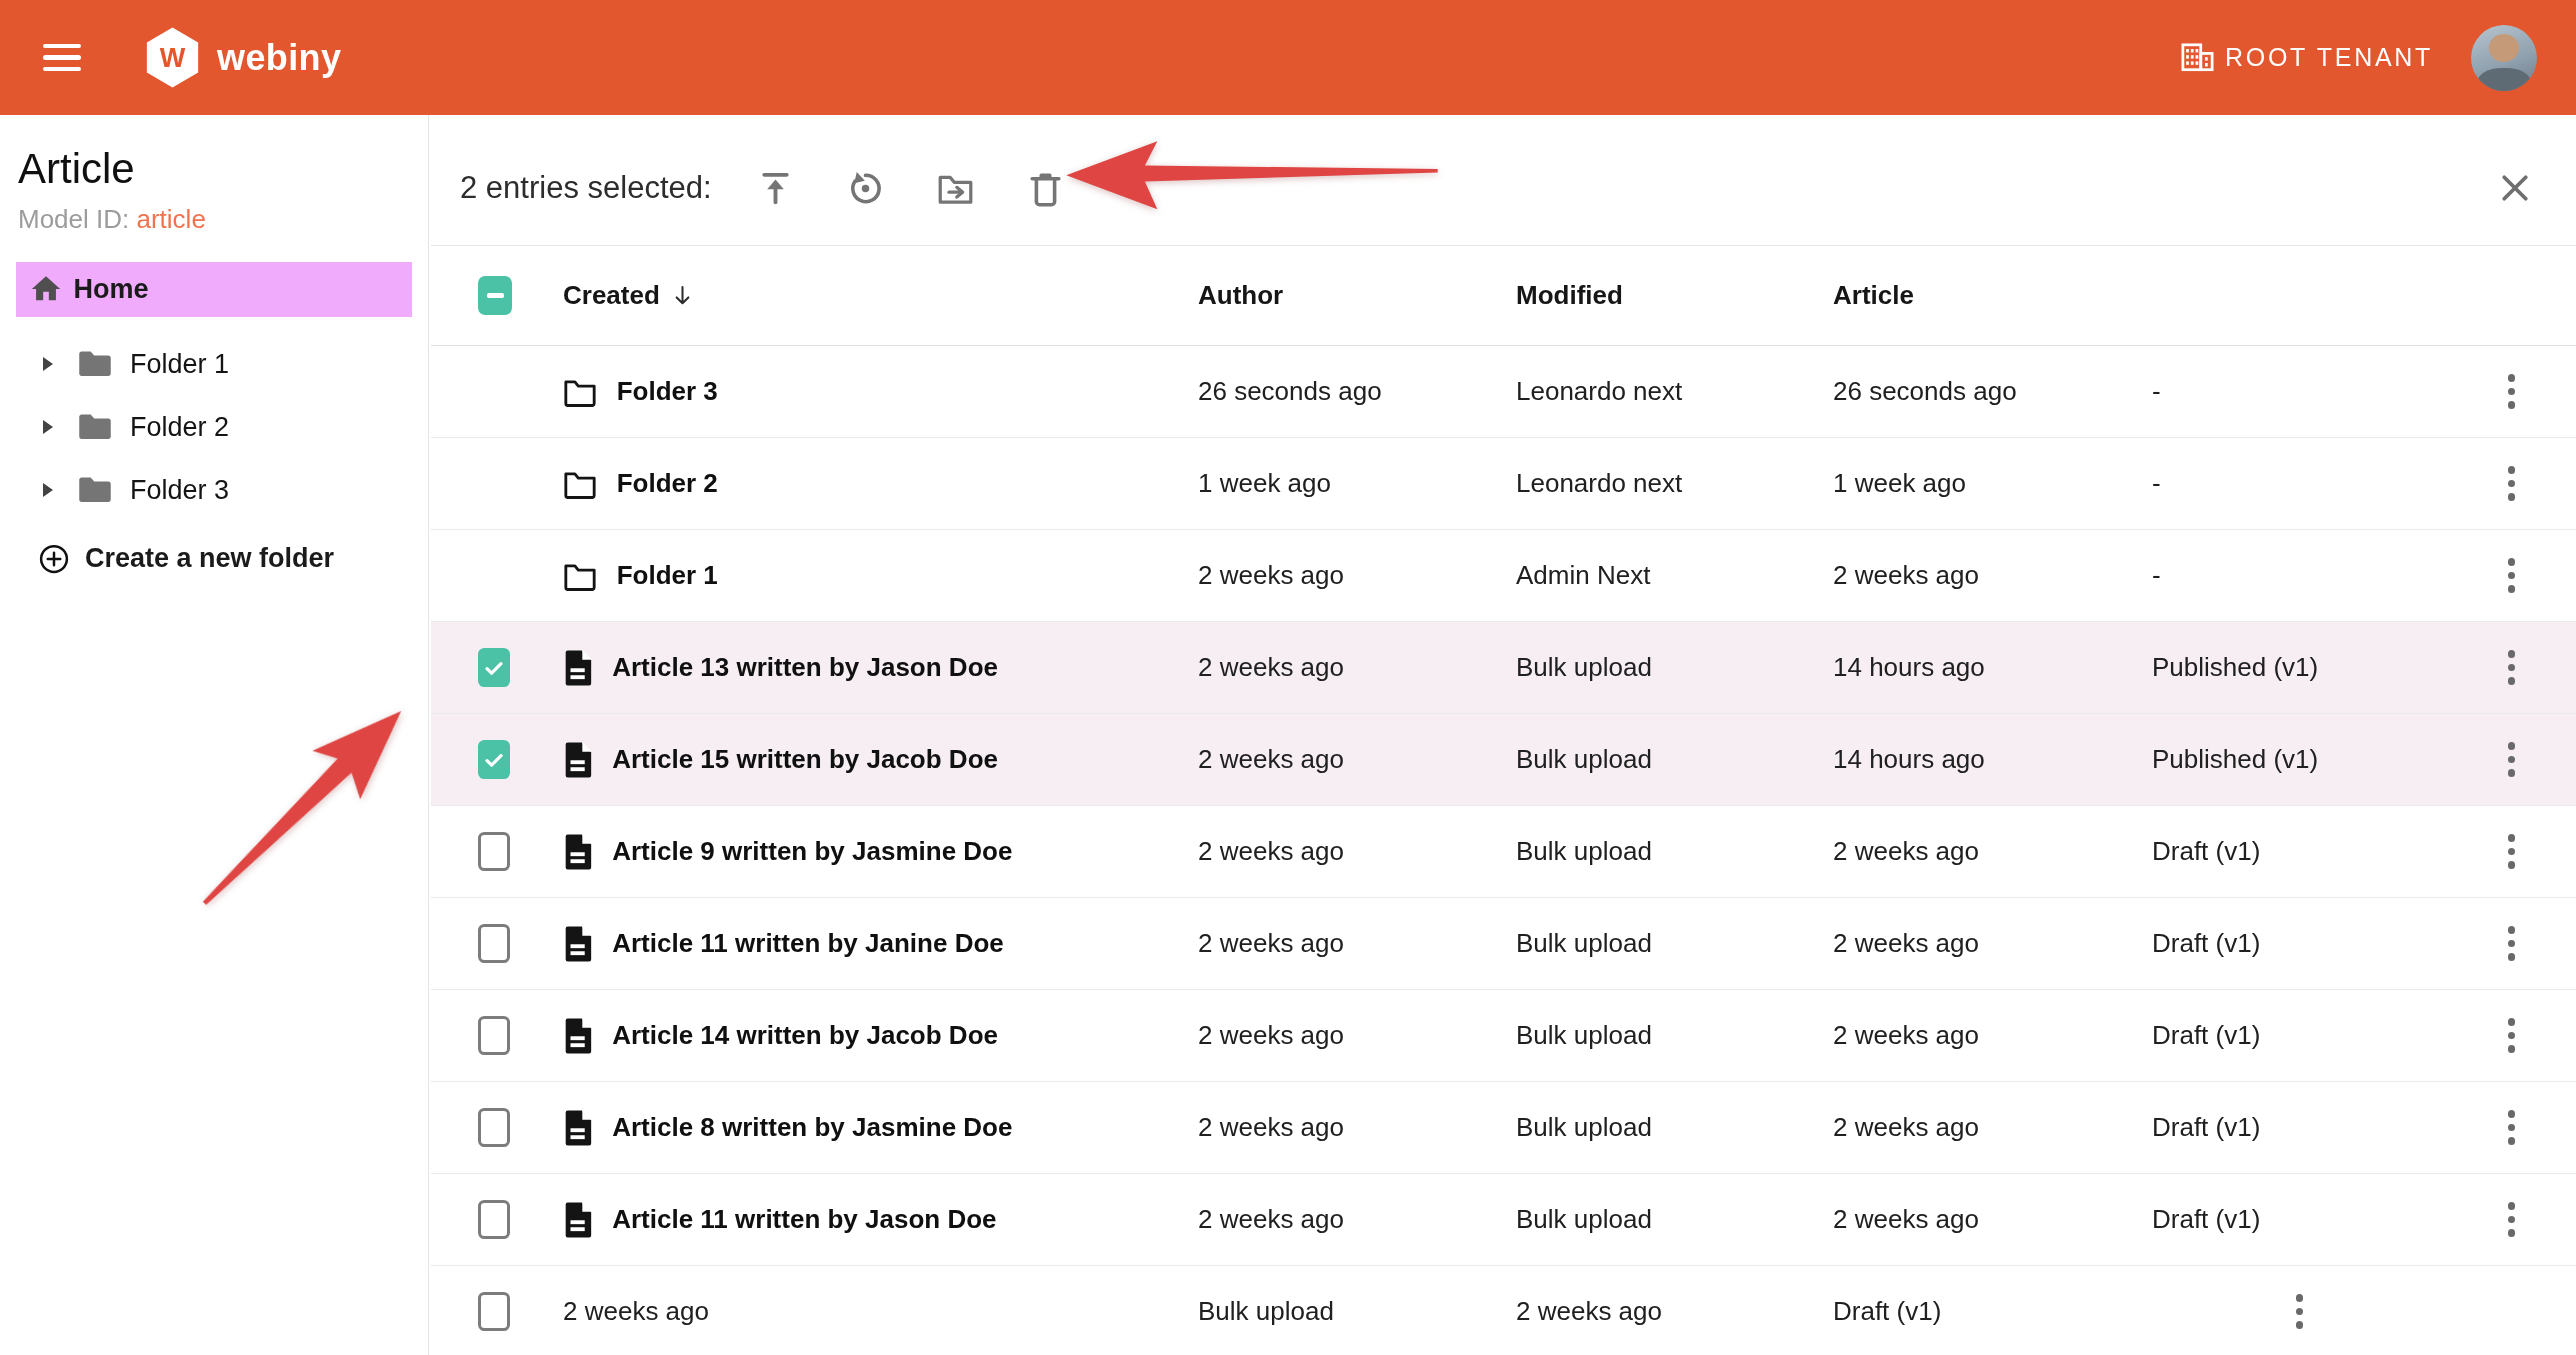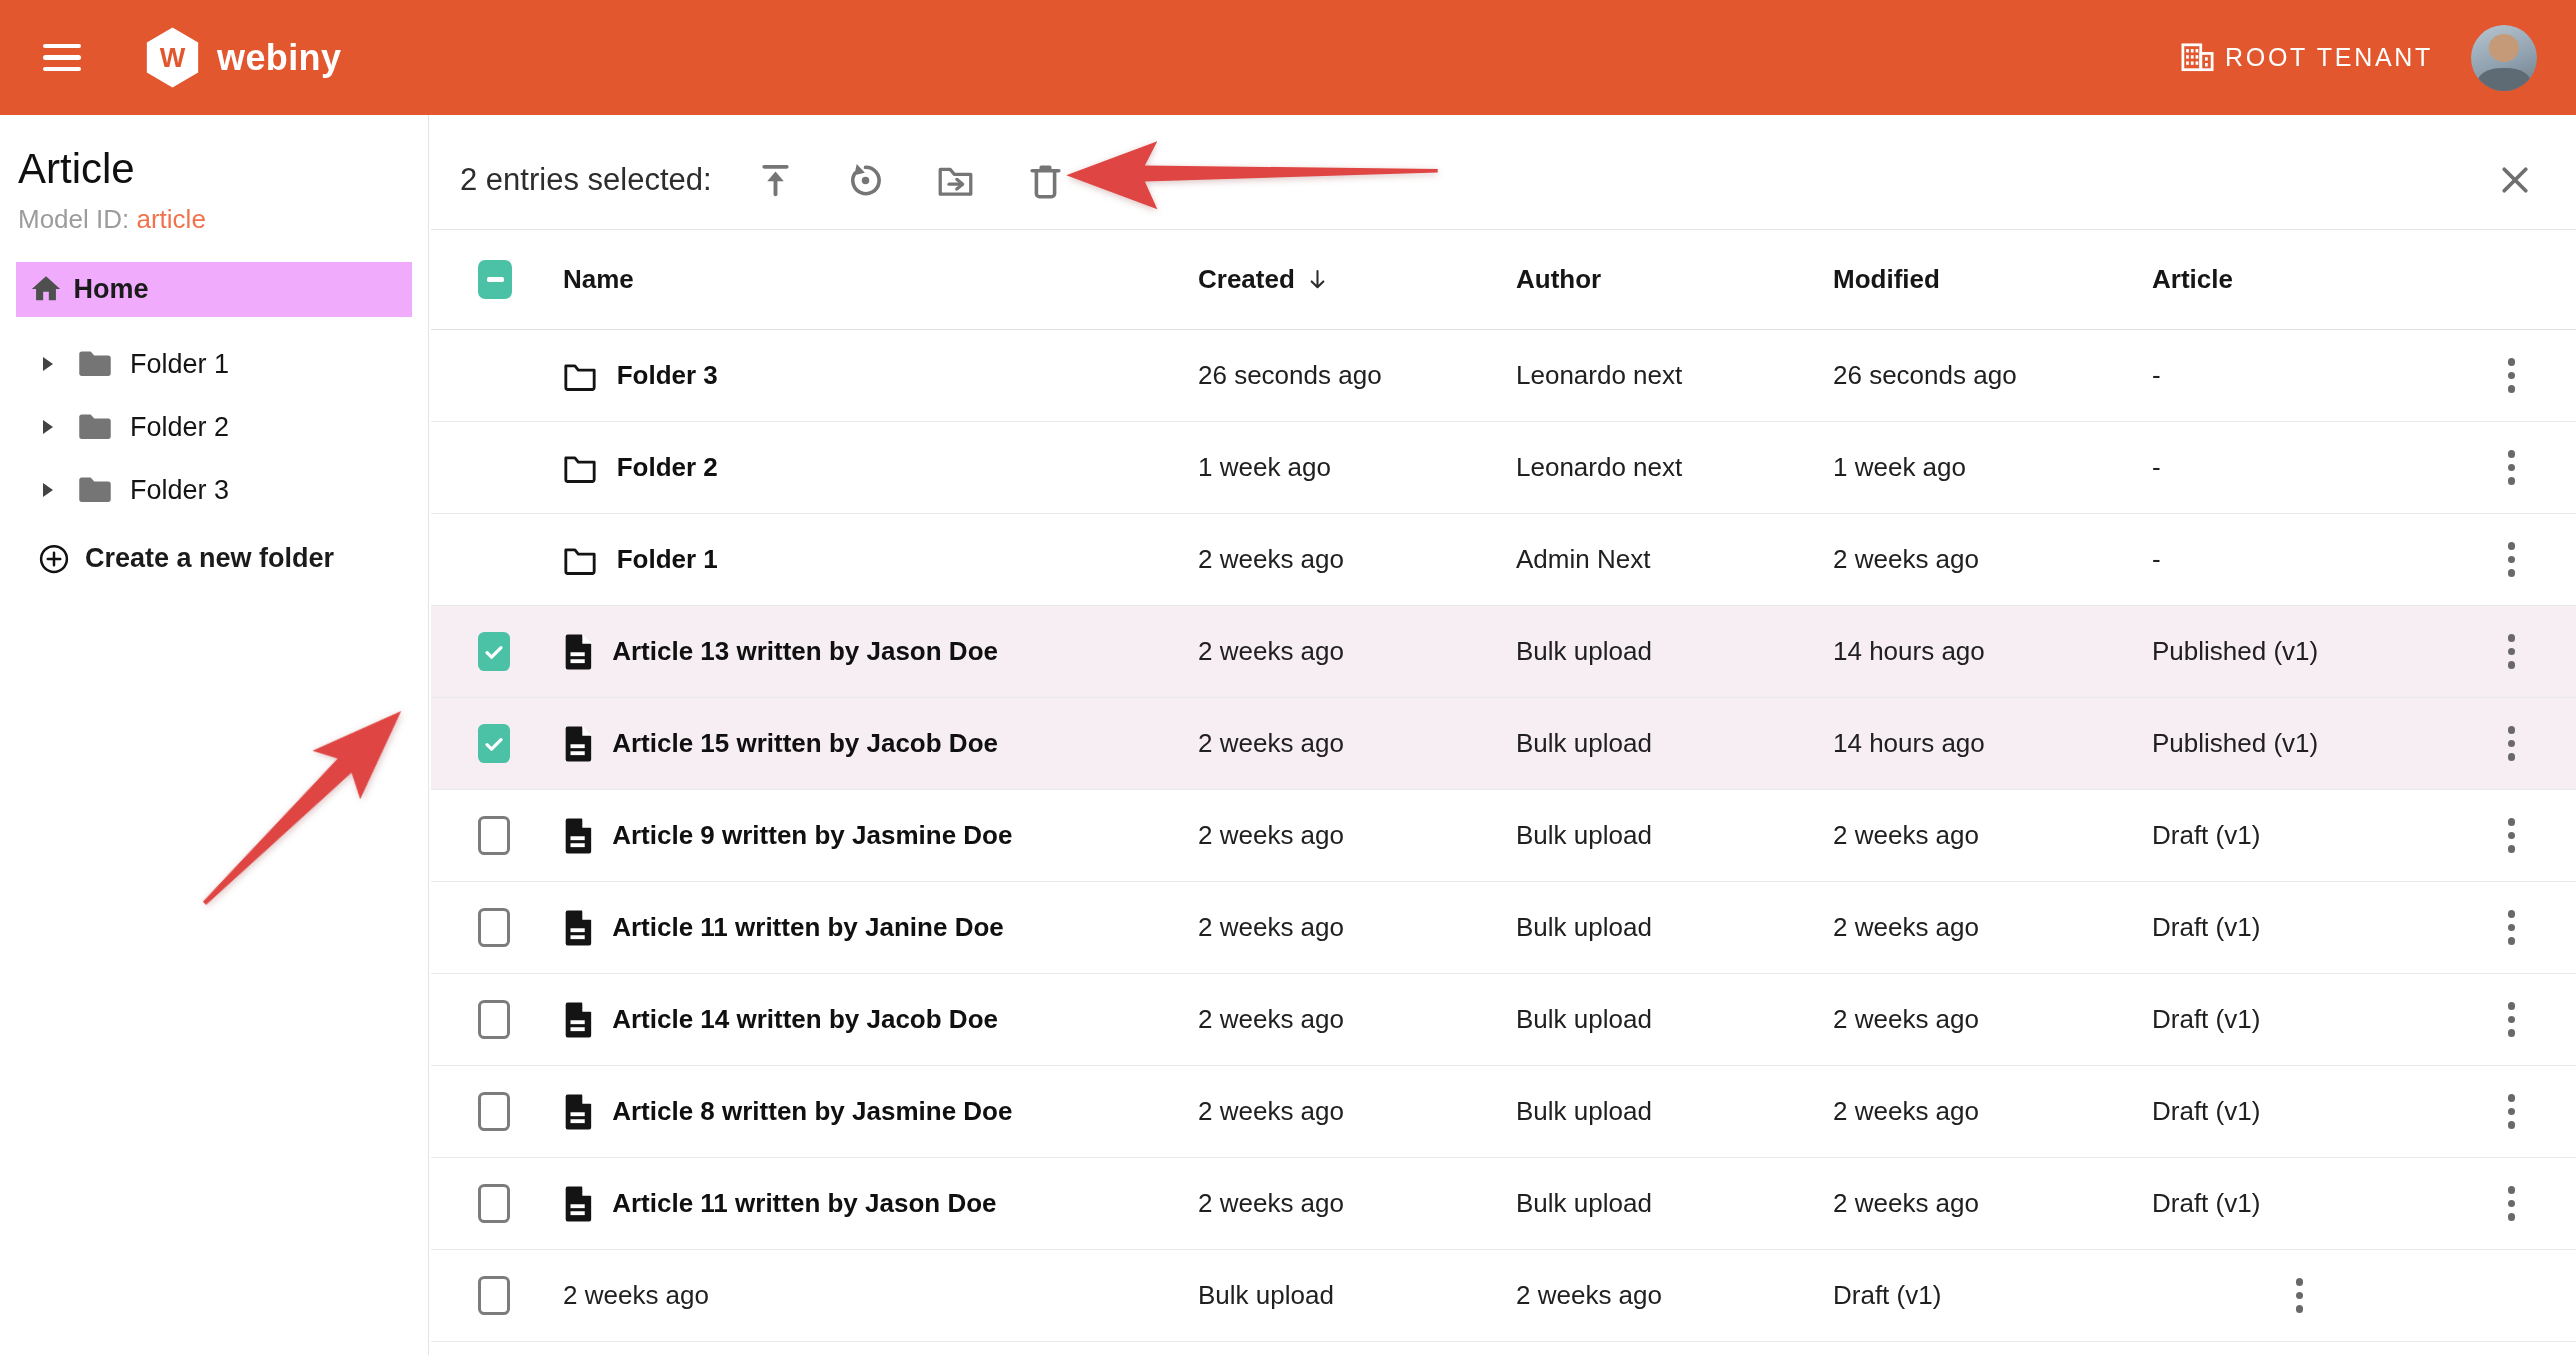--- a/index.html
+++ b/index.html
@@ -39,21 +39,21 @@
                color:#141414;cursor:pointer}
   .chev{width:0;height:0;border-left:10.7px solid #434343;border-top:7.2px solid transparent;
         border-bottom:7.2px solid transparent;margin-right:23px}
   .sb-folder{width:38px;height:30px;margin-right:16px}
   .create-folder{display:flex;align-items:center;gap:16px;margin:21.5px 0 0 39px;
                  font-size:27px;font-weight:700;cursor:pointer}
   .create-folder svg{width:30px;height:30px}
 
   
   .content{position:absolute;left:431px;top:115px;right:0;bottom:0}
-  .toolbar{height:115px;box-sizing:border-box;border-bottom:1.8px solid #E5E5E5;
+  .toolbar{height:131px;box-sizing:border-box;border-bottom:1.8px solid #E5E5E5;
            display:flex;align-items:center;padding:16px 39px 0 29px}
   .sel-text{font-size:31px;color:#2d2d2d;margin-right:38px}
   .tb-btn{width:52px;height:52px;border:0;background:none;padding:0;margin-right:38px;
           display:flex;align-items:center;justify-content:center;cursor:pointer}
   .tb-btn svg{width:39px;height:39px}
   .close-btn{margin-left:auto;border:0;background:none;padding:0;width:45px;height:45px;
              display:flex;align-items:center;justify-content:center;cursor:pointer}
   .close-btn svg{width:38px;height:38px}
 
   .grid-cols{display:grid;grid-template-columns:132px 635px 318px 317px 319px 295px 1fr;
@@ -222,21 +222,20 @@
         </svg>
       </button>
     </div>
 
     <div class="thead grid-cols">
       <div class="c-check">
         <span class="hcheck">
             <i></i>
           </span>
       </div>
-      <div class="th">Name</div>
       <div class="th th-created">
         <span>Created</span>
         <svg viewBox="0 0 24 24">
           <path d="M12 4.5v14M6.8 13.7 12 18.9l5.2-5.2" fill="none" stroke="#2B2B2B" stroke-width="1.8" stroke-linecap="round" stroke-linejoin="round"></path>
         </svg>
       </div>
       <div class="th">Author</div>
       <div class="th">Modified</div>
       <div class="th">Article</div>
       <div></div>

